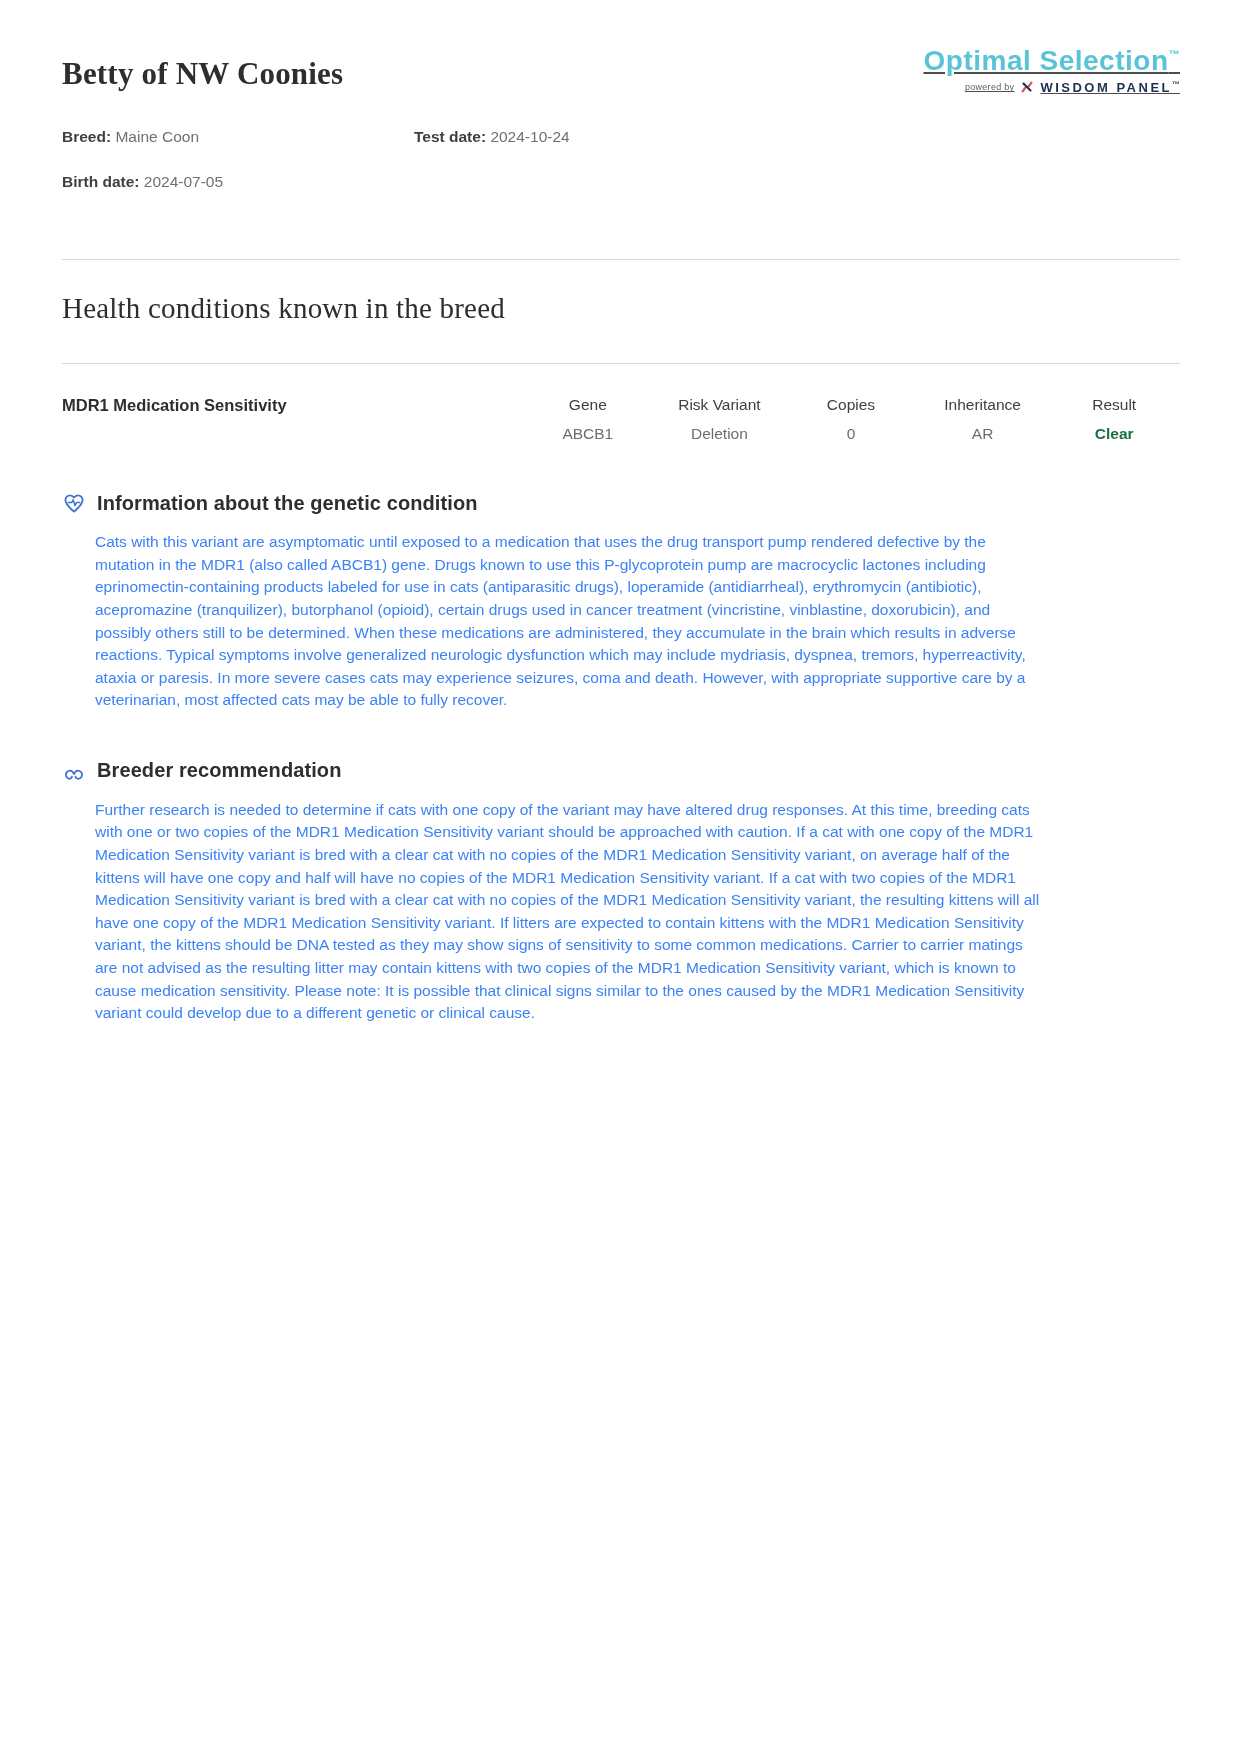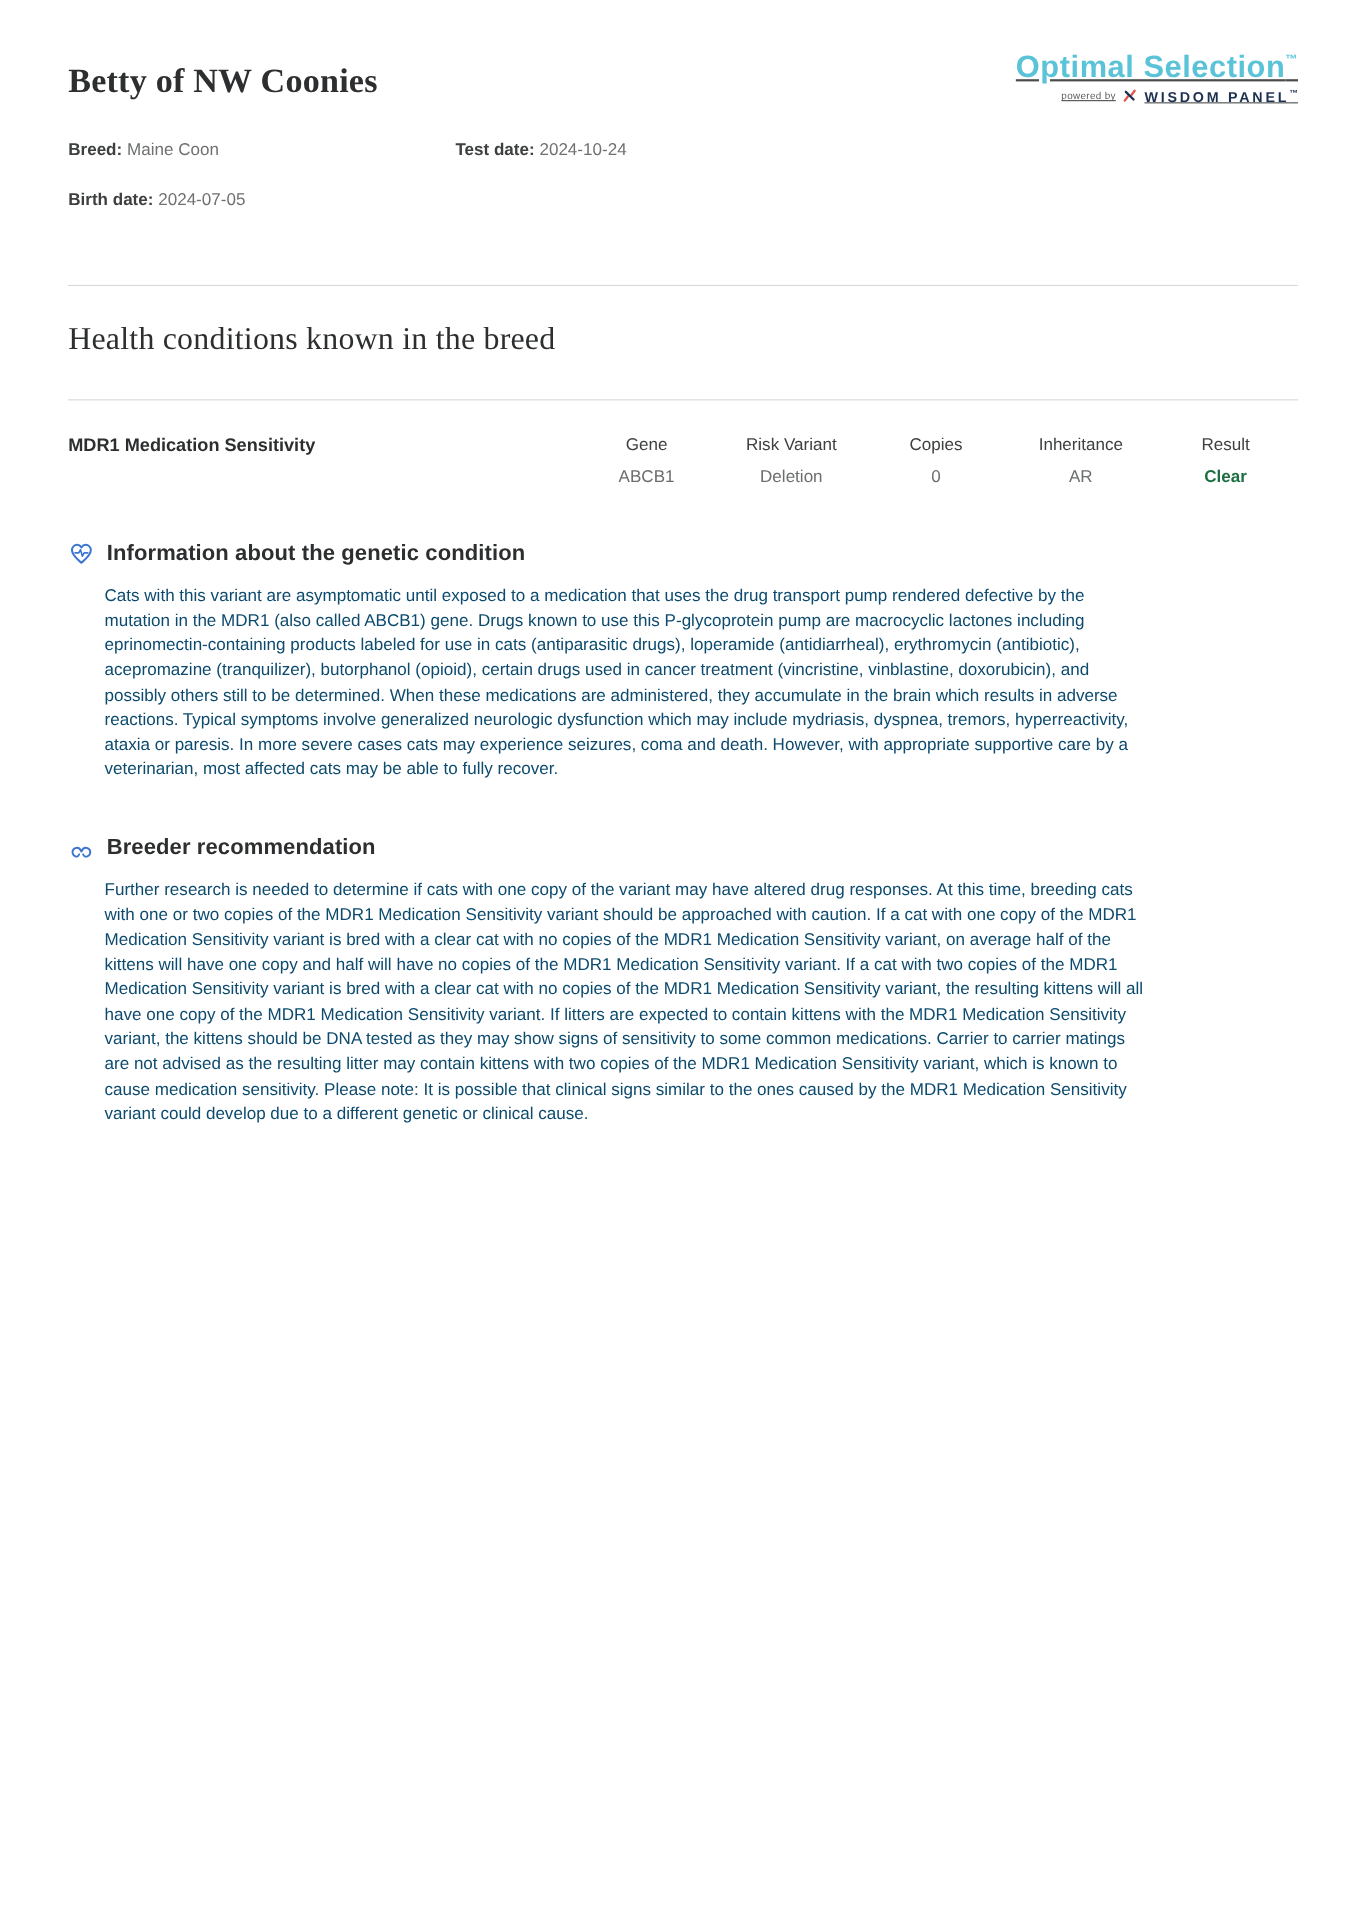--- a/index.html
+++ b/index.html
@@ -54,21 +54,21 @@
   .col-value{font-size:15.5px;color:#6b6d6e;margin-top:9px;line-height:20px;}
   .col-value.result{color:#1d6f43;font-weight:bold;}
 
   
   .info-section{margin-top:47px;}
   .section-head{display:flex;align-items:center;gap:11px;}
   .section-head .icon{width:24px;height:24px;flex:0 0 24px;display:block;}
   .section-head h3{margin:0;font-size:20px;font-weight:bold;color:#2c2e2f;letter-spacing:.1px;}
   .body-text{
     margin:16px 0 0 33px;width:950px;
-    font-size:15.5px;line-height:22.6px;color:#0c4a6e;
+    font-size:15.5px;line-height:22.6px;color:#3b82f6;
   }
 
   
   .footer{
     position:absolute;left:62px;right:62px;top:1620px;
     display:flex;justify-content:space-between;align-items:baseline;
   }
   .footer-left{font-family:"Liberation Serif","DejaVu Serif",serif;font-size:15px;color:#8d8f90;}
   .footer-right{font-size:15px;color:#8d8f90;}
 </style>

